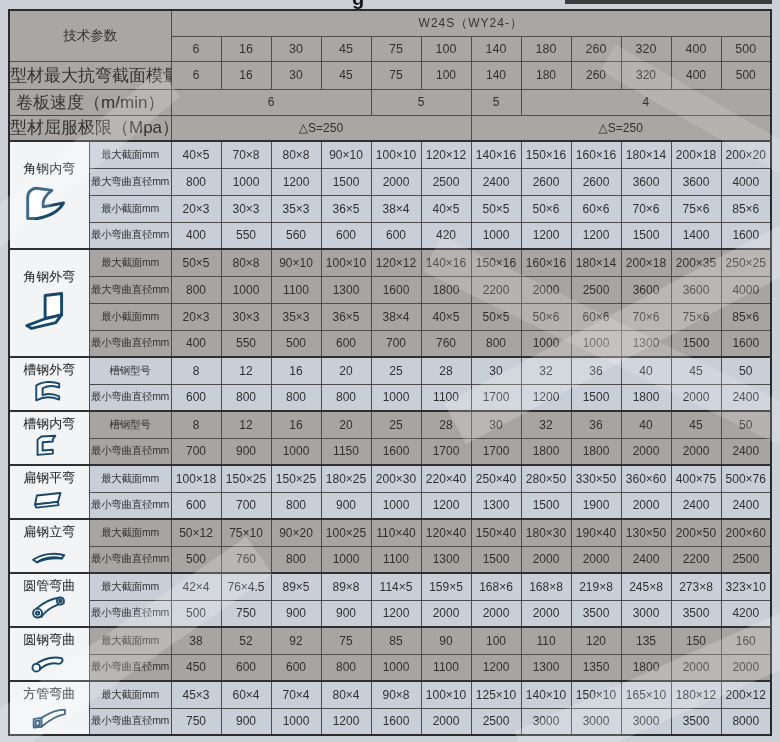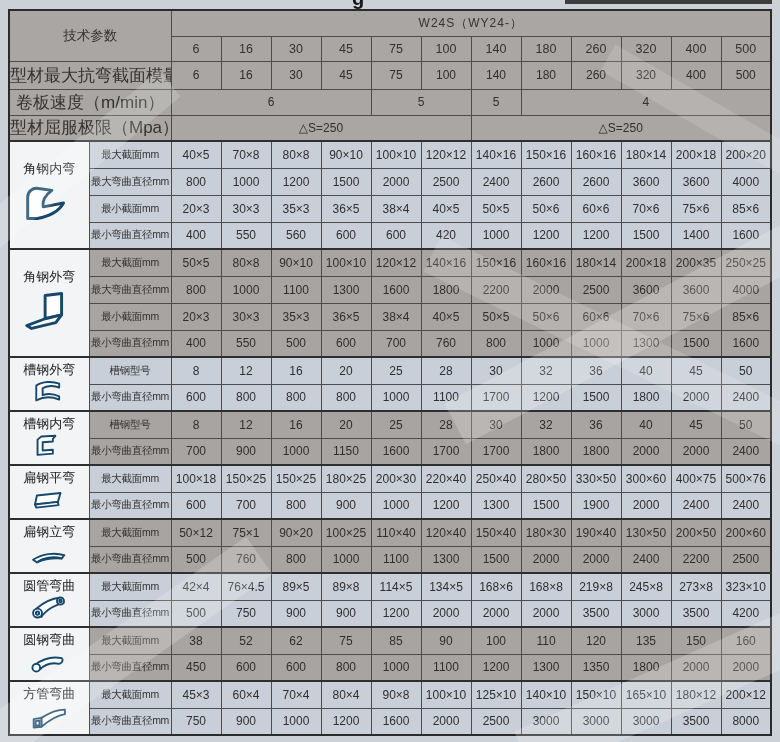--- a/index.html
+++ b/index.html
@@ -362,21 +362,21 @@
           <td class="row-label">最大截面mm</td>
           <td class="num">100×18</td>
           <td class="num">150×25</td>
           <td class="num">150×25</td>
           <td class="num">180×25</td>
           <td class="num">200×30</td>
           <td class="num">220×40</td>
           <td class="num">250×40</td>
           <td class="num">280×50</td>
           <td class="num">330×50</td>
-          <td class="num">300×60</td>
+          <td class="num">360×60</td>
           <td class="num">400×75</td>
           <td class="num">500×76</td>
         </tr>
         <tr class="tone-light">
           <td class="row-label">最小弯曲直径mm</td>
           <td class="num">600</td>
           <td class="num">700</td>
           <td class="num">800</td>
           <td class="num">900</td>
           <td class="num">1000</td>
@@ -393,21 +393,21 @@
             <div class="sec-name">扁钢立弯</div>
             <div class="sec-icon">
               <svg viewBox="0 0 64 44" width="62" height="28" preserveAspectRatio="xMidYMid meet" fill="#ffffff" stroke="#17486b" stroke-width="3" stroke-linejoin="round" stroke-linecap="round">
                 <path d="M7 31 C21 22 41 19 56 24 L52 29 C38 25 22 28 13 35 Z"></path>
                 <path fill="none" d="M13 35 C24 30 40 28 52 29"></path>
               </svg>
             </div>
           </td>
           <td class="row-label">最大截面mm</td>
           <td class="num">50×12</td>
-          <td class="num">75×1</td>
+          <td class="num">75×10</td>
           <td class="num">90×20</td>
           <td class="num">100×25</td>
           <td class="num">110×40</td>
           <td class="num">120×40</td>
           <td class="num">150×40</td>
           <td class="num">180×30</td>
           <td class="num">190×40</td>
           <td class="num">130×50</td>
           <td class="num">200×50</td>
           <td class="num">200×60</td>
@@ -439,21 +439,21 @@
                 <circle cx="50" cy="11" r="2"></circle>
               </svg>
             </div>
           </td>
           <td class="row-label">最大截面mm</td>
           <td class="num">42×4</td>
           <td class="num">76×4.5</td>
           <td class="num">89×5</td>
           <td class="num">89×8</td>
           <td class="num">114×5</td>
-          <td class="num">134×5</td>
+          <td class="num">159×5</td>
           <td class="num">168×6</td>
           <td class="num">168×8</td>
           <td class="num">219×8</td>
           <td class="num">245×8</td>
           <td class="num">273×8</td>
           <td class="num">323×10</td>
         </tr>
         <tr class="tone-light">
           <td class="row-label">最小弯曲直径mm</td>
           <td class="num">500</td>
@@ -475,21 +475,21 @@
             <div class="sec-icon">
               <svg viewBox="0 0 64 44" width="62" height="28" preserveAspectRatio="xMidYMid meet" fill="#ffffff" stroke="#17486b" stroke-width="3" stroke-linejoin="round" stroke-linecap="round">
                 <path d="M9 27 C22 17 38 13 52 16 C55 19 53 23 48 25 C36 22 24 27 16 35 Z"></path>
                 <circle cx="12" cy="31" r="6"></circle>
               </svg>
             </div>
           </td>
           <td class="row-label">最大截面mm</td>
           <td class="num">38</td>
           <td class="num">52</td>
-          <td class="num">62</td>
+          <td class="num">92</td>
           <td class="num">75</td>
           <td class="num">85</td>
           <td class="num">90</td>
           <td class="num">100</td>
           <td class="num">110</td>
           <td class="num">120</td>
           <td class="num">135</td>
           <td class="num">150</td>
           <td class="num">160</td>
         </tr>

